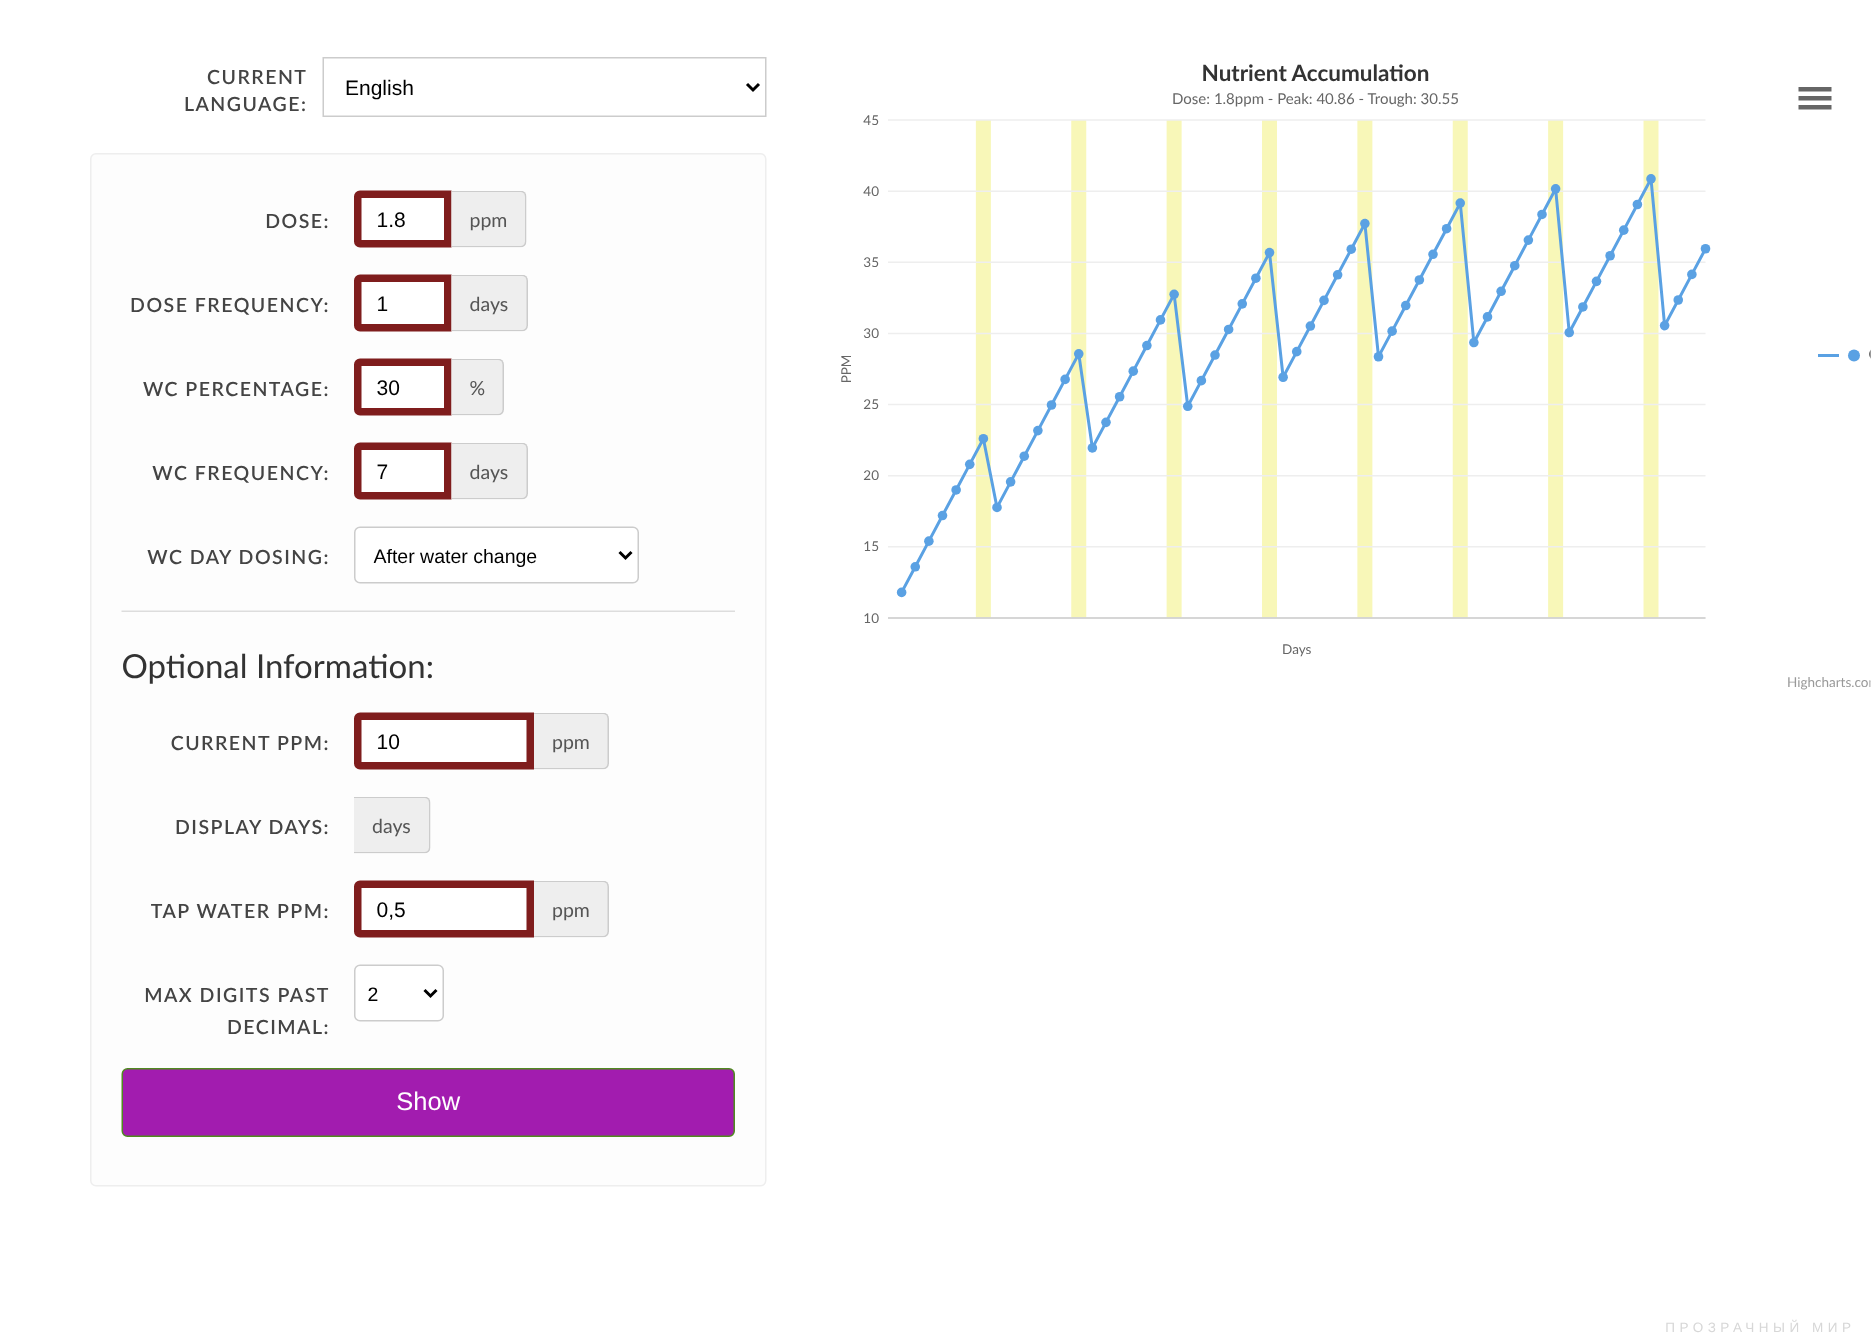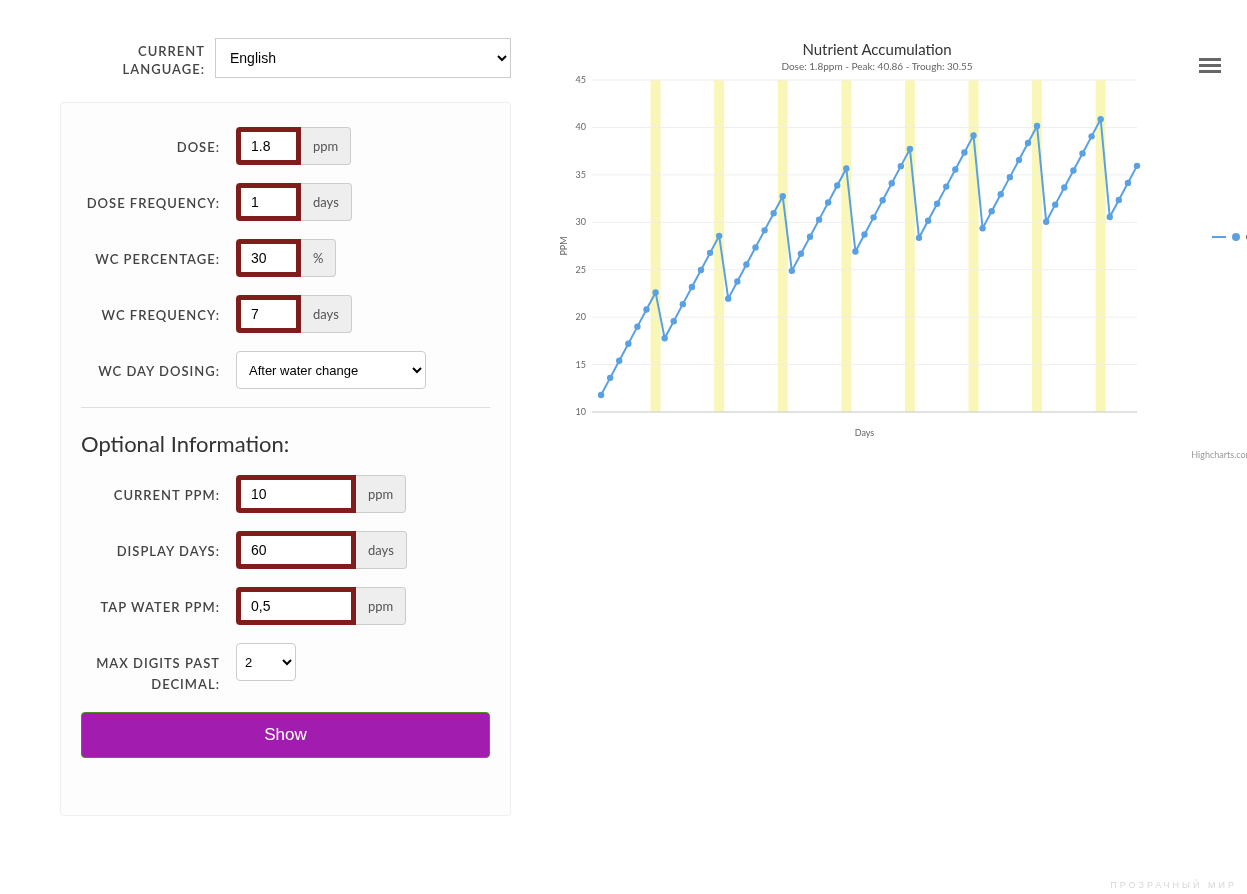--- a/index.html
+++ b/index.html
@@ -17,38 +17,38 @@
   .page { display: flex; padding: 30px 50px 30px 60px; gap: 36px; }
   .left-col { width: 460px; }
   .right-col { flex: 1; position: relative; }
 
   
   .lang-row { display: flex; align-items: flex-end; margin-bottom: 24px; }
   .lang-row .label { width: 155px; text-align: right; font-size: 13px; letter-spacing: 1px; color: #444; font-weight: 600; padding-top: 12px; padding-right: 10px; line-height: 1.4; }
   .lang-row select { flex: 1; height: 40px; padding: 6px 10px; border: 1px solid #ccc; border-radius: 0; font-size: 14px; background: #fff; }
 
   
-  .card { border: 1px solid #eee; border-radius: 4px; padding: 24px 20px 57px 20px; background: #fdfdfd; }
+  .card { border: 1px solid #eee; border-radius: 4px; padding: 24px 20px 32px 20px; background: #fdfdfd; }
   .form-row { display: flex; align-items: flex-start; margin-bottom: 18px; }
   .form-row .label { width: 155px; text-align: right; font-size: 13px; letter-spacing: 1px; color: #444; font-weight: 600; padding-top: 10px; padding-right: 16px; line-height: 1.55; }
   .input-group { display: flex; }
   .input-group input { width: 65px; height: 38px; padding: 6px 10px; border: 5px solid #7f1d1d; border-radius: 4px 0 0 4px; font-size: 14px; }
   .input-group .addon { display: flex; align-items: center; justify-content: center; height: 38px; padding: 0 12px; background: #eee; border: 1px solid #ccc; border-left: none; border-radius: 0 4px 4px 0; font-size: 13px; color: #555; }
   .input-group.wide input { width: 120px; }
   .form-row select.inline { width: 190px; height: 38px; padding: 6px 8px; border: 1px solid #ccc; border-radius: 4px; font-size: 13px; background: #fff; }
   .form-row select.small { width: 60px; height: 38px; padding: 4px 4px; border: 1px solid #ccc; border-radius: 4px; font-size: 13px; background: #fff; }
   hr.sep { border: none; border-top: 1px solid #ddd; margin: 18px 0 22px 0; }
   .section-title { font-size: 22px; color: #333; font-weight: 400; margin: 0 0 18px 0; }
   .btn-show { display: block; width: 100%; height: 46px; background: #a21caf; color: #fff; font-size: 17px; border: 1px solid #4f8a1f; border-radius: 4px; cursor: pointer; }
 
   
   .chart-wrap { position: relative; width: 640px; margin-left: 10px; }
   .hamburger { position: absolute; right: -24px; top: 18px; width: 22px; height: 16px; cursor: pointer; }
   .hamburger span { display: block; height: 3px; background: #666; margin-bottom: 3px; }
-  .chart-title { text-align: center; font-size: 15px; font-weight: 400; color: #333; margin-top: 10px; }
+  .chart-title { text-align: center; font-size: 15px; font-weight: 700; color: #333; margin-top: 10px; }
   .chart-sub { text-align: center; font-size: 10px; color: #666; margin-top: 2px; }
   svg.chart { display: block; }
   .legend { position: absolute; right: -56px; top: 190px; font-size: 11px; color: #333; display: flex; align-items: center; gap: 6px; }
   .legend .dot { width: 8px; height: 8px; border-radius: 50%; background: #5aa1e3; display: inline-block; }
   .legend .dash { width: 14px; height: 2px; background: #5aa1e3; display: inline-block; }
   .credit { position: absolute; right: -56px; bottom: -18px; font-size: 9px; color: #999; }
 
   
   .watermark { position: absolute; right: 10px; bottom: 4px; text-align: right; font-family: Arial, sans-serif; color: #d7d7d7; user-select: none; pointer-events: none; }
   .watermark .big { font-size: 42px; font-weight: 900; letter-spacing: -1px; line-height: 0.8; }
@@ -118,21 +118,20 @@
         <div class="input-group wide">
           <input value="10" style="">
           <span class="addon">ppm</span>
         </div>
       </div>
 
 
       <div class="form-row">
         <div class="label">DISPLAY DAYS:</div>
         <div class="input-group wide">
-          <input value="60" style="">
           <span class="addon">days</span>
         </div>
       </div>
 
       <div class="form-row">
         <div class="label">TAP WATER PPM:</div>
         <div class="input-group wide">
           <input value="0,5" style="">
           <span class="addon">ppm</span>
         </div>

